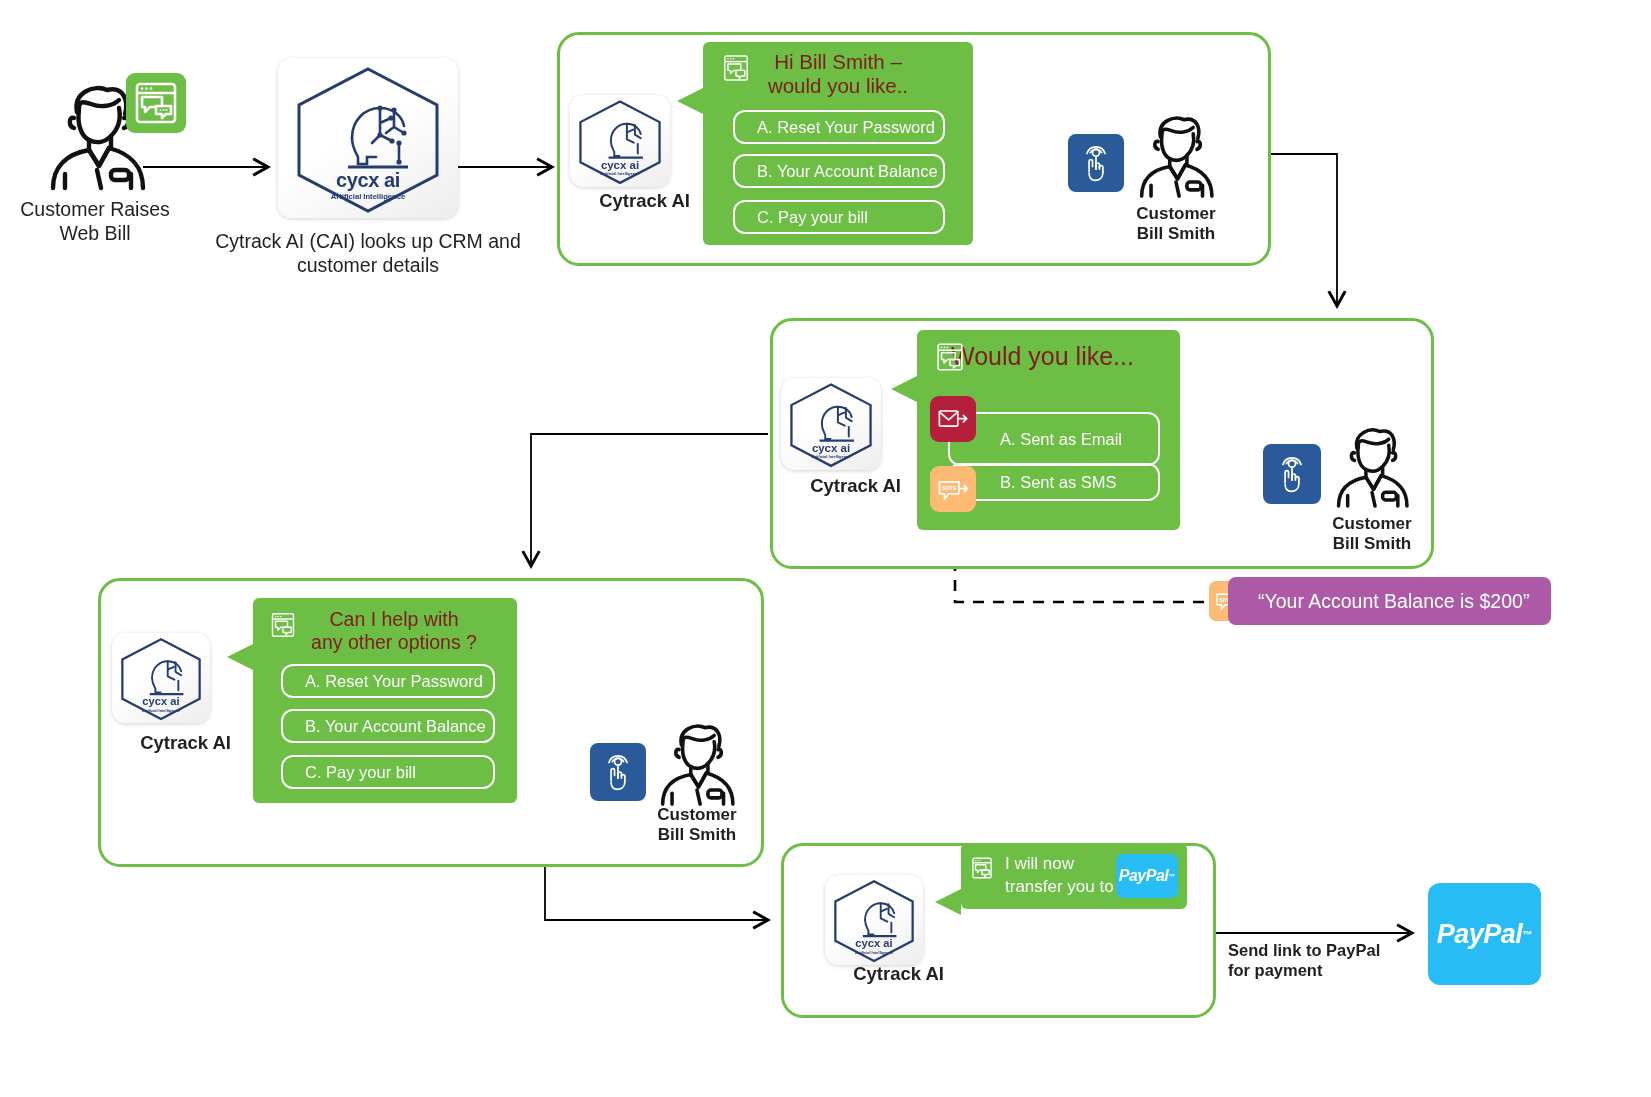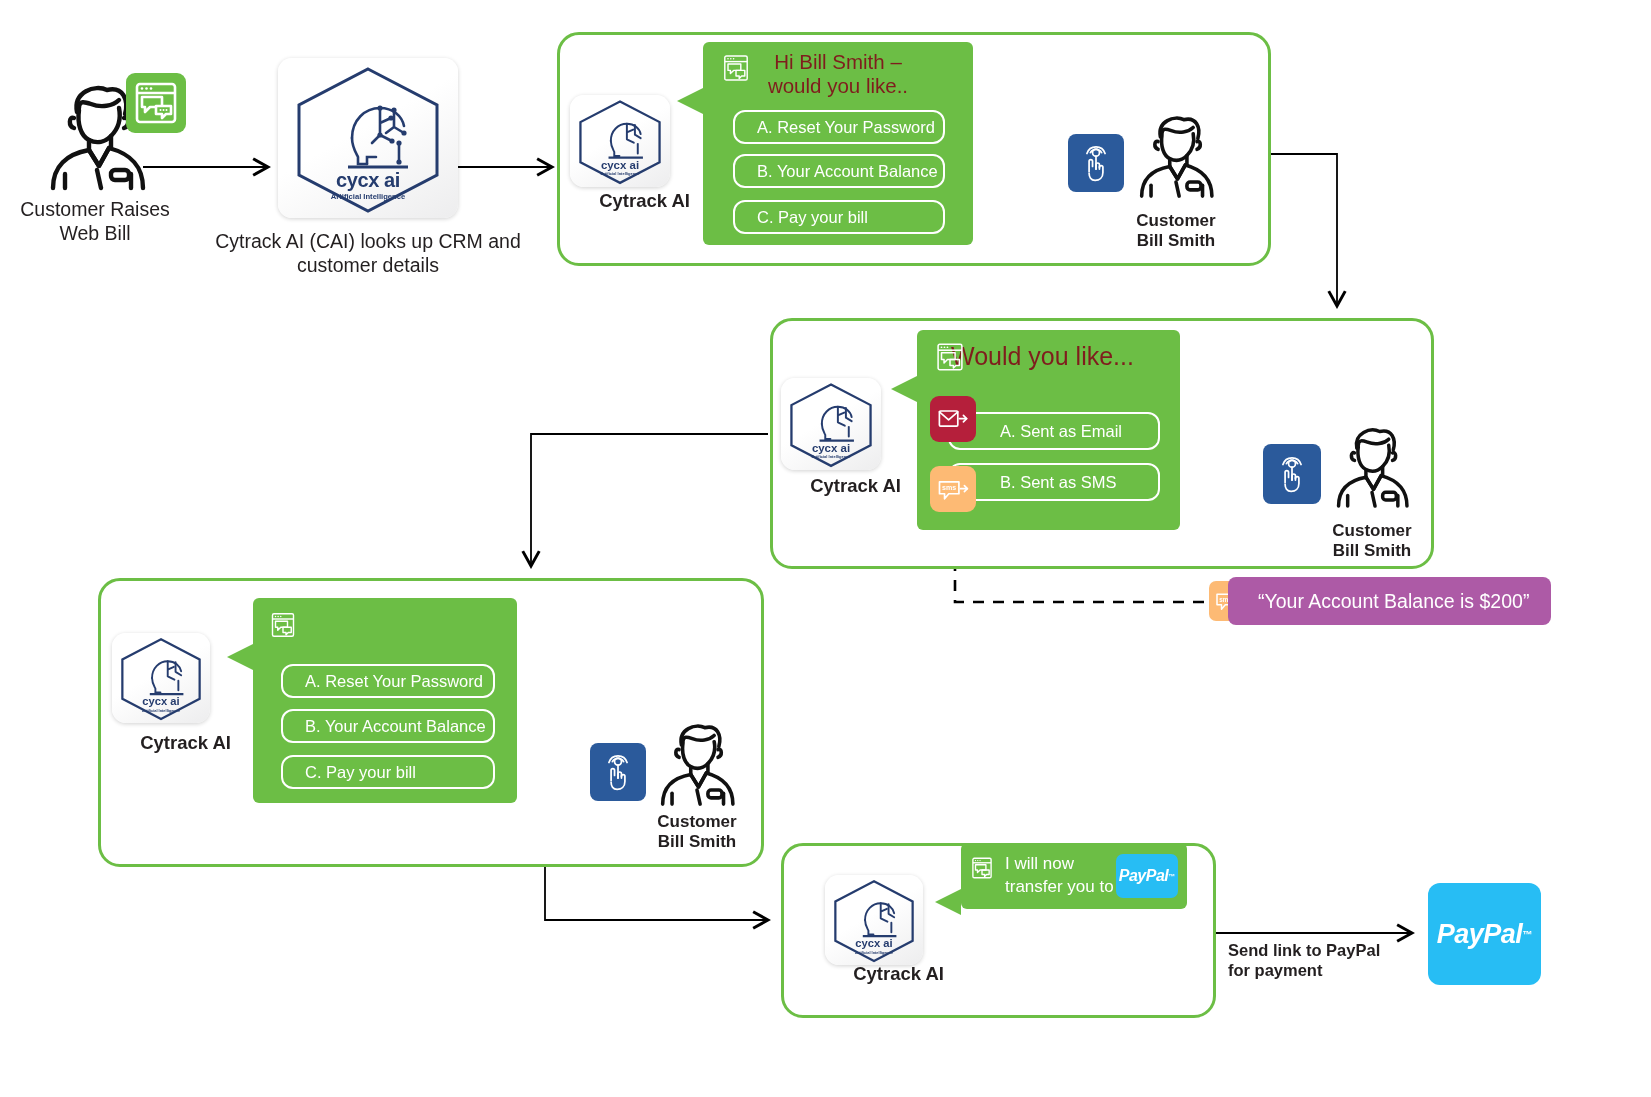--- a/index.html
+++ b/index.html
@@ -23,21 +23,21 @@
 
   
   .ai-tile{position:absolute;background:linear-gradient(150deg,#ffffff 0%,#ffffff 45%,#ededee 100%);
            border-radius:14px;box-shadow:0 1px 4px rgba(0,0,0,.18);
            display:flex;align-items:center;justify-content:center;}
   .ai-caption{position:absolute;text-align:right;font-weight:bold;color:#231f20;}
 
   
   .person{position:absolute;}
   .person-caption{position:absolute;text-align:center;font-weight:bold;
-                  color:#231f20;line-height:1.15;margin-top:7px;}
+                  color:#231f20;line-height:1.15;}
 
   
   .tap{position:absolute;background:#2b5a9b;border-radius:8px;
        display:flex;align-items:center;justify-content:center;}
 
   
   .badge{position:absolute;border-radius:9px;display:flex;align-items:center;justify-content:center;}
   .badge-email{background:#b51f3b;}
   .badge-sms{background:#fdba74;}
 
@@ -272,21 +272,21 @@
           <path d="M6 12 H34"></path>
         <circle cx="10" cy="8.5" r="1" fill="#fff" stroke="none"></circle>
         <circle cx="13.5" cy="8.5" r="1" fill="#fff" stroke="none"></circle>
         <circle cx="17" cy="8.5" r="1" fill="#fff" stroke="none"></circle>
         <path d="M10 15 H26 V23 H17 L13 27 V23 H10 Z"></path>
         <path d="M20 23 H31 V30 H27 L24 33 V30 H20 Z"></path>
       </g>
     </svg>
   </div>
   <div class="bubble-title" style="margin:12px 0 0 34px;font-size:25px;text-align:left;">Would you like...</div>
-  <div class="opt" style="left:31px;top:82px;width:212px;height:38px;font-size:16.5px;position:absolute;">
+  <div class="opt" style="left:31px;top:82px;width:212px;height:54px;font-size:16.5px;position:absolute;">
     <span style="padding-left:42px;">A. Sent as Email</span>
   </div>
   <div class="opt" style="left:31px;top:133px;width:212px;height:38px;font-size:16.5px;position:absolute;">
     <span style="padding-left:42px;">B. Sent as SMS</span>
   </div>
 </div>
 
 <div class="badge badge-email" style="left:930px;top:396px;width:46px;height:46px;">
   <svg viewBox="0 0 40 32" style="width:32px;height:26px;">
     <g fill="none" stroke="#fff" stroke-width="2.1" stroke-linejoin="round" stroke-linecap="round">
@@ -385,20 +385,24 @@
         <rect x="6" y="5" width="28" height="30" rx="2"></rect>
           <path d="M6 12 H34"></path>
         <circle cx="10" cy="8.5" r="1" fill="#fff" stroke="none"></circle>
         <circle cx="13.5" cy="8.5" r="1" fill="#fff" stroke="none"></circle>
         <circle cx="17" cy="8.5" r="1" fill="#fff" stroke="none"></circle>
         <path d="M10 15 H26 V23 H17 L13 27 V23 H10 Z"></path>
         <path d="M20 23 H31 V30 H27 L24 33 V30 H20 Z"></path>
       </g>
     </svg>
   </div>
+  <div class="bubble-title" style="margin:10px 0 0 18px;font-size:19.5px;">
+    <div>Can I help with</div>
+    <div>any other options ?</div>
+  </div>
   <div class="opt" style="left:28px;top:66px;width:214px;height:34px;font-size:16.5px;position:absolute;">
     <span>A. Reset Your Password</span>
   </div>
   <div class="opt" style="left:28px;top:111px;width:214px;height:34px;font-size:16.5px;position:absolute;">
     <span>B. Your Account Balance</span>
   </div>
   <div class="opt" style="left:28px;top:157px;width:214px;height:34px;font-size:16.5px;position:absolute;">
     <span>C. Pay your bill</span>
   </div>
 </div>

